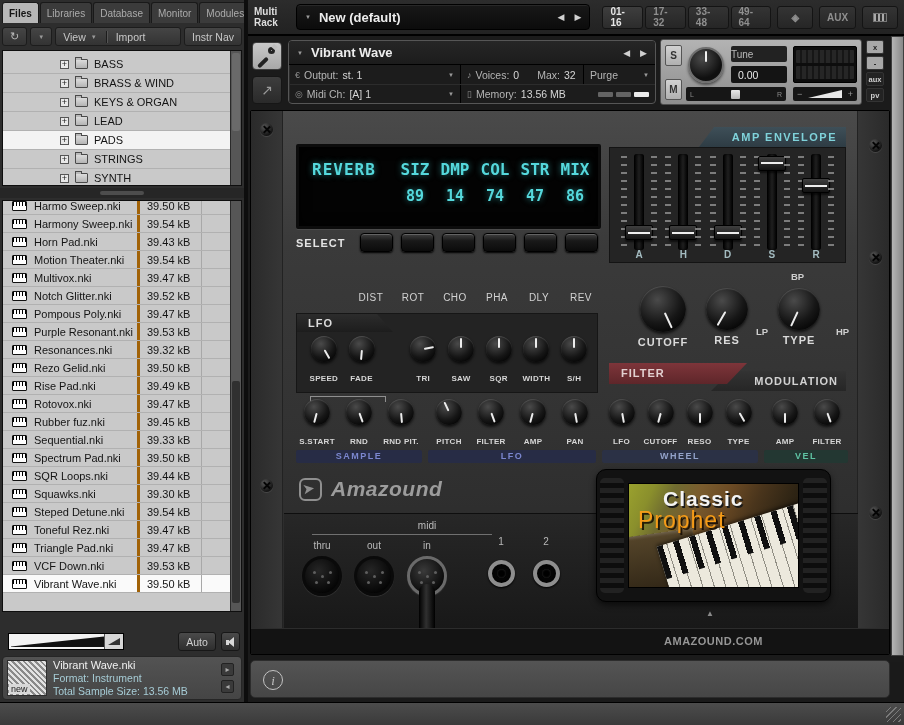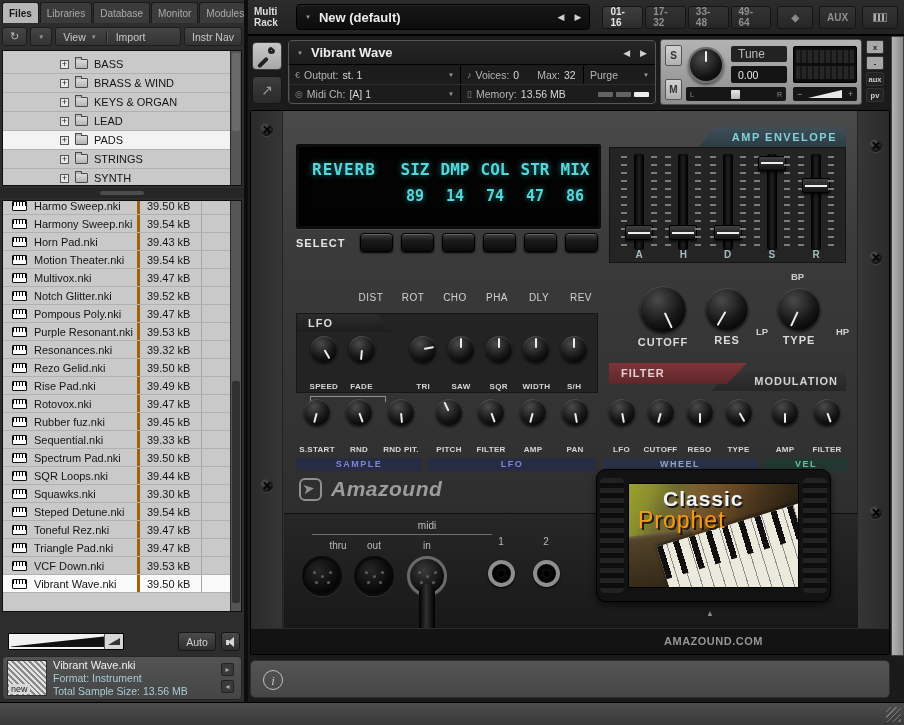--- a/index.html
+++ b/index.html
@@ -113,21 +113,21 @@
   .led-seg.lit{background:#ececec;}
   .ih-right{position:absolute;left:412px;top:3px;width:202px;height:66px;border-radius:3px;
     background:linear-gradient(#b3b3b3,#8d8d8d);border:1px solid #4d4d4d;}
   .sm-btn{position:absolute;left:4px;width:17px;height:21px;background:linear-gradient(#d2d2d2,#b0b0b0);
     border:1px solid #555;border-radius:2px;color:#333;font-size:10px;font-weight:bold;text-align:center;line-height:20px;}
   .sm-s{top:5px;} .sm-m{top:39px;}
   .tune-knob{position:absolute;left:27px;top:7px;width:36px;height:36px;border-radius:50%;
     background:radial-gradient(circle at 38% 30%,#4a4a4a,#101010 65%);border:2px solid #6e6e6e;box-shadow:0 2px 3px rgba(0,0,0,.5);}
   .tune-knob .tk-ptr{position:absolute;left:50%;top:2px;width:2px;height:11px;margin-left:-1px;background:#f0f0f0;border-radius:1px;}
   .tune-lab{position:absolute;left:70px;top:6px;width:56px;height:16px;background:#222;border-radius:2px;
-    color:#b9b9b9;font-size:12px;display:flex;align-items:center;padding-left:7px;}
+    color:#b9b9b9;font-size:10px;display:flex;align-items:center;}
   .tune-val{position:absolute;left:70px;top:26px;width:56px;height:17px;background:#141414;border-radius:2px;
     color:#e8e8e8;font-size:10.5px;display:flex;align-items:center;padding-left:7px;}
   .meter{position:absolute;left:132px;top:6px;width:64px;height:37px;background:#0d0d0d;border:1px solid #000;border-radius:2px;padding:3px 2px;}
   .meter .bar{height:13px;margin-bottom:3px;background:repeating-linear-gradient(90deg,#262626 0 4px,#161616 4px 6px);border-radius:1px;}
   .pan{position:absolute;left:25px;top:47px;width:100px;height:14px;background:#161616;border-radius:2px;
     display:flex;align-items:center;justify-content:space-between;padding:0 4px;color:#8a8a8a;font-size:7px;}
   .pan-marker{width:9px;height:9px;background:linear-gradient(#e8e8e8,#b8b8b8);border-radius:1px;}
   .vol2{position:absolute;left:132px;top:47px;width:64px;height:14px;background:#161616;border-radius:2px;
     display:flex;align-items:center;justify-content:space-between;padding:0 4px;color:#999;font-size:9px;}
   .vol2-ramp{width:34px;height:8px;background:#e8e8e8;clip-path:polygon(0 100%,100% 0,100% 100%);}
@@ -176,21 +176,21 @@
   .kwrap{width:41px;text-align:center;position:relative;}
   .kspacer{width:26px;}
   .knob{position:relative;margin:0 auto;border-radius:50%;
     background:radial-gradient(circle at 38% 30%,#4a4a4a,#161616 55%,#000 90%);
     box-shadow:0 2px 3px rgba(0,0,0,.7),inset 0 1px 1px rgba(255,255,255,.16);}
   .k26{width:26px;height:26px;}
   .k42{width:42px;height:42px;}
   .k46{width:46px;height:46px;}
   .ptr-rot{position:absolute;inset:0;transform:rotate(var(--a,0deg));}
   .ptr{position:absolute;left:50%;top:2px;width:2px;height:38%;margin-left:-1px;background:#ececec;border-radius:1px;}
-  .klabel{margin-top:20px;font-size:8px;font-weight:bold;color:#d6d6d6;letter-spacing:.3px;white-space:nowrap;}
+  .klabel{margin-top:12px;font-size:8px;font-weight:bold;color:#d6d6d6;letter-spacing:.3px;white-space:nowrap;}
   .amp-head{position:absolute;left:448px;top:16px;width:147px;height:20px;background:linear-gradient(#3e4f58,#2e3c44);
     clip-path:polygon(15px 0,100% 0,100% 100%,0 100%);color:#7fd2da;font-size:11px;font-weight:bold;
     letter-spacing:1.5px;text-align:right;padding:4px 9px 0 0;}
   .amp-box{position:absolute;left:358px;top:36px;width:237px;height:116px;background:#242424;border:1px solid #141414;}
   .amp-sliders{position:absolute;left:14px;right:14px;top:6px;height:96px;display:flex;justify-content:space-between;}
   .eslider{width:30px;position:relative;}
   .eslider::before,.eslider::after{content:"";position:absolute;top:2px;bottom:2px;width:6px;
     background:repeating-linear-gradient(180deg,#7c7c7c 0 2px,transparent 2px 8px);}
   .eslider::before{left:-3px;} .eslider::after{right:-3px;}
   .etrack{position:absolute;left:50%;top:0;bottom:0;width:10px;margin-left:-5px;border-radius:3px;
@@ -228,21 +228,21 @@
   
   .logo{position:absolute;left:48px;top:366px;display:flex;align-items:center;gap:9px;}
   .logo-badge{width:23px;height:23px;border:2.5px solid #8f8f8f;border-radius:6px;position:relative;}
   .logo-badge span{position:absolute;left:2px;top:1px;color:#8f8f8f;font-size:13px;font-weight:bold;transform:rotate(-8deg);}
   .logo-text{font-size:21px;font-weight:bold;font-style:italic;color:#9c9c9c;letter-spacing:.5px;}
   .backzone{position:absolute;left:33px;top:402px;width:574px;height:117px;background:linear-gradient(#272727,#181818);
     border-top:1px solid #0e0e0e;}
   .midi-title{position:absolute;left:113px;top:6px;width:60px;text-align:center;font-size:10px;color:#bdbdbd;}
   .midi-line{position:absolute;left:28px;top:20px;width:180px;height:1px;background:#707070;}
   .port-label{position:absolute;top:26px;width:50px;text-align:center;font-size:10px;color:#b8b8b8;}
-  .pl1{left:29px;} .pl2{left:65px;} .pl3{left:118px;}
+  .pl1{left:13px;} .pl2{left:65px;} .pl3{left:118px;}
   .din{position:absolute;top:42px;width:40px;height:40px;border-radius:50%;border:3px solid #0a0a0a;
     background:radial-gradient(circle at 40% 35%,#262626,#050505 75%);box-shadow:0 1px 1px rgba(255,255,255,.1);}
   .din1{left:18px;} .din2{left:70px;} .din3{left:123px;border-color:#6a6a6a;background:radial-gradient(circle at 40% 35%,#3a3a3a,#090909 75%);}
   .pins{position:absolute;left:50%;top:50%;width:3px;height:3px;margin:-1px 0 0 -1px;border-radius:50%;background:#5e5e5e;
     box-shadow:-8px -4px 0 #5e5e5e,8px -4px 0 #5e5e5e,-6px 6px 0 #5e5e5e,6px 6px 0 #5e5e5e;}
   .cable{position:absolute;left:135px;top:70px;width:16px;height:48px;border-radius:8px 8px 0 0;
     background:linear-gradient(90deg,#000,#303030 45%,#000);}
   .jack-label{position:absolute;top:22px;width:20px;text-align:center;font-size:10px;color:#b8b8b8;}
   .jl1{left:207px;} .jl2{left:252px;}
   .jack{position:absolute;top:46px;width:27px;height:27px;border-radius:50%;border:4px solid #8e8e8e;

